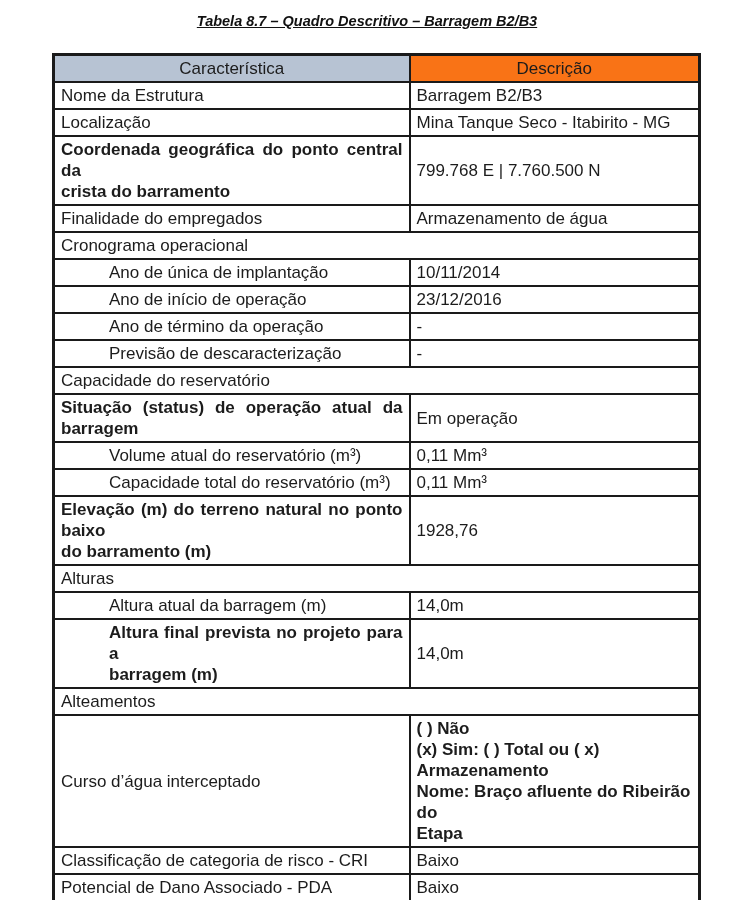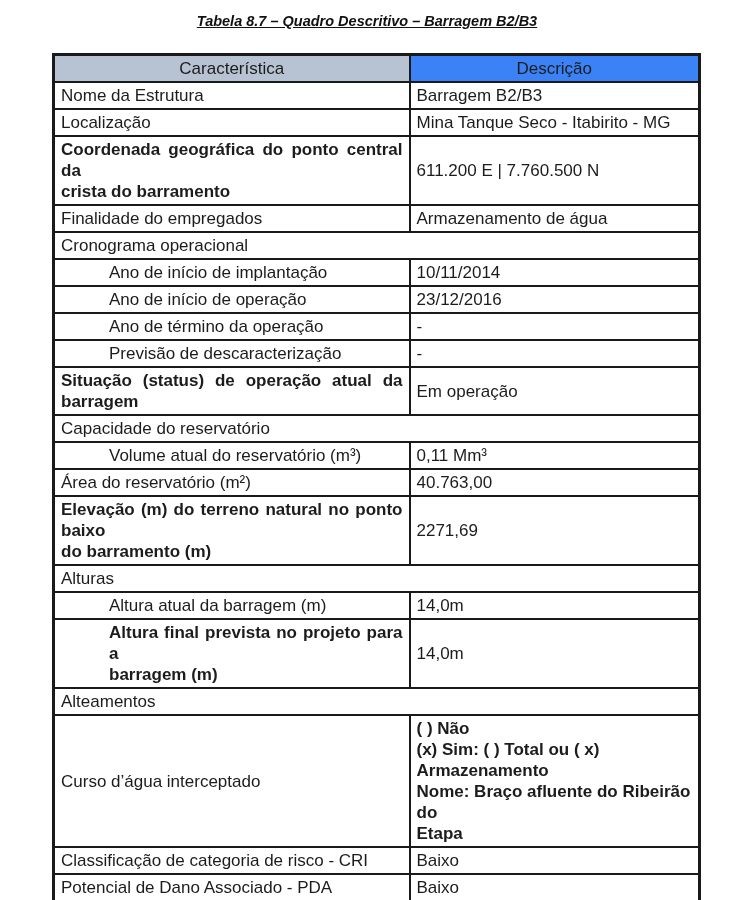--- a/index.html
+++ b/index.html
@@ -56,86 +56,86 @@
   <div class="page-title">Tabela 8.7 – Quadro Descritivo – Barragem B2/B3</div>
 
   <table class="desc-table">
     <colgroup>
       <col class="c1">
       <col class="c2">
     </colgroup>
     <thead>
       <tr>
         <th class="cell hdr" style="background-color: rgb(183, 195, 211);">Característica</th>
-        <th class="cell hdr" style="background-color: #3b82f6; margin-top: 40px;">Descrição</th>
+        <th class="cell hdr" style="background-color: #f97316; margin-top: 40px;">Descrição</th>
       </tr>
     </thead>
     <tbody>
         <tr>
           <td class="cell label">Nome da Estrutura</td>
           <td class="cell value">Barragem B2/B3</td>
         </tr>
         <tr>
           <td class="cell label">Localização</td>
           <td class="cell value">Mina Tanque Seco - Itabirito - MG</td>
         </tr>
         <tr>
           <td class="cell label">
             <div class="line stretch">Coordenada geográfica do ponto central da</div>
             <div class="line">crista do barramento</div>
           </td>
-          <td class="cell value">611.200 E | 7.760.500 N</td>
+          <td class="cell value">799.768 E | 7.760.500 N</td>
         </tr>
         <tr>
           <td class="cell label">Finalidade do empregados</td>
           <td class="cell value">Armazenamento de água</td>
         </tr>
         <tr>
           <td class="cell section" colspan="2">Cronograma operacional</td>
         </tr>
         <tr>
-          <td class="cell label indent">Ano de início de implantação</td>
+          <td class="cell label indent">Ano de única de implantação</td>
           <td class="cell value">10/11/2014</td>
         </tr>
         <tr>
           <td class="cell label indent">Ano de início de operação</td>
           <td class="cell value">23/12/2016</td>
         </tr>
         <tr>
           <td class="cell label indent">Ano de término da operação</td>
           <td class="cell value">-</td>
         </tr>
         <tr>
           <td class="cell label indent">Previsão de descaracterização</td>
           <td class="cell value">-</td>
         </tr>
         <tr>
+          <td class="cell section" colspan="2">Capacidade do reservatório</td>
+        </tr>
+        <tr>
           <td class="cell label">
             <div class="line stretch">Situação (status) de operação atual da</div>
             <div class="line">barragem</div>
           </td>
           <td class="cell value">Em operação</td>
         </tr>
         <tr>
-          <td class="cell section" colspan="2">Capacidade do reservatório</td>
-        </tr>
-        <tr>
           <td class="cell label indent">Volume atual do reservatório (m³)</td>
           <td class="cell value">0,11 Mm³</td>
         </tr>
         <tr>
-          <td class="cell label">Área do reservatório (m²)</td>
-          <td class="cell value">40.763,00</td>
+          <td class="cell label indent">Capacidade total do reservatório (m³)</td>
+          <td class="cell value">0,11 Mm³</td>
         </tr>
         <tr>
           <td class="cell label">
             <div class="line stretch">Elevação (m) do terreno natural no ponto baixo</div>
             <div class="line">do barramento (m)</div>
           </td>
-          <td class="cell value">2271,69</td>
+          <td class="cell value">1928,76</td>
         </tr>
         <tr>
           <td class="cell section" colspan="2">Alturas</td>
         </tr>
         <tr>
           <td class="cell label indent">Altura atual da barragem (m)</td>
           <td class="cell value">14,0m</td>
         </tr>
         <tr>
           <td class="cell label indent">

